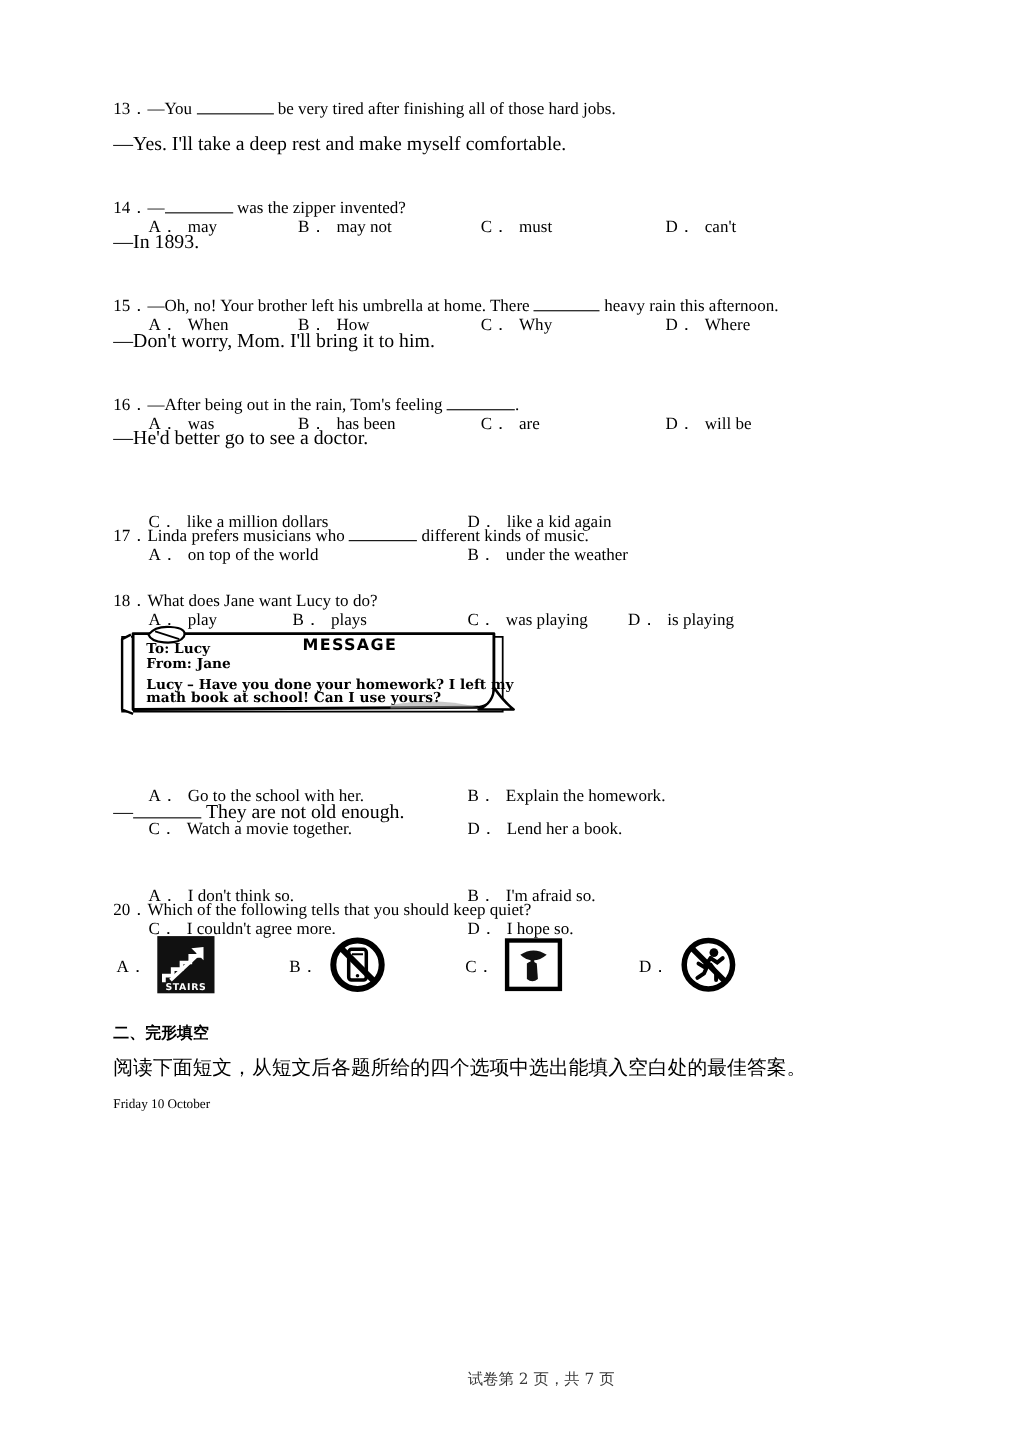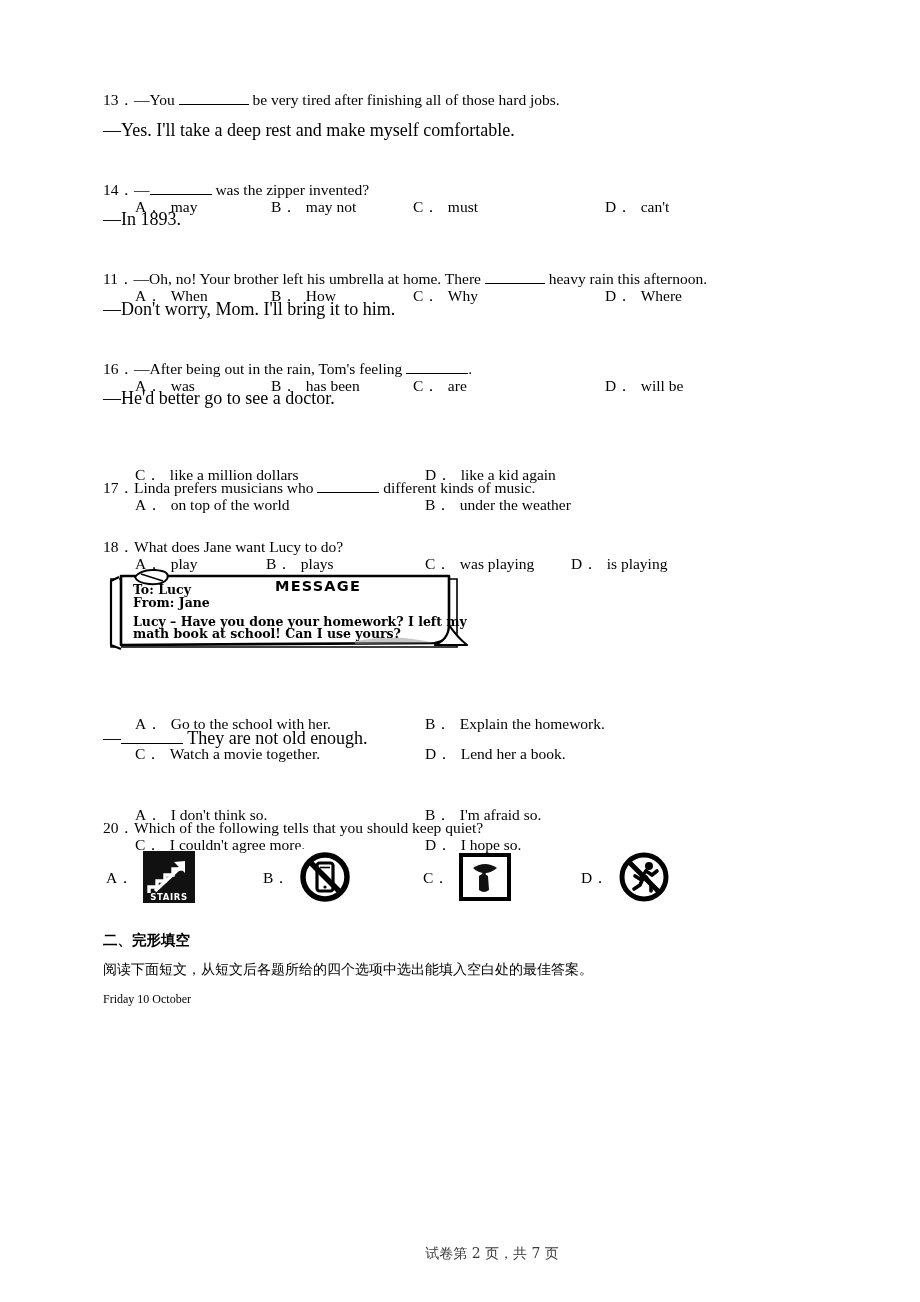--- a/index.html
+++ b/index.html
@@ -69,21 +69,21 @@
   }
   .opt .lab {
     display: inline-block;
   }
   .opt .txt {
     margin-left: 9px;
   }
   
   .c1 { left: 32px; }
   .c2 { left: 168px; }
-  .c3 { left: 310px; }
+  .c3 { left: 334px; }
   .c4 { left: 502px; }
   
   .n1 { left: 32px; }
   .n2 { left: 163px; }
   .n3 { left: 322px; }
   .n4 { left: 468px; }
   
   .h1 { left: 32px; }
   .h2 { left: 322px; }
 
@@ -119,21 +119,21 @@
   .cn-head {
     font-family: "DejaVu Sans", "Liberation Sans", sans-serif;
     font-weight: bold;
     font-size: 14.5px;
     line-height: 1.0;
     margin-top: 6px;
     margin-bottom: 15px;
   }
   .cn-body {
     font-family: "DejaVu Serif", "Liberation Serif", serif;
-    font-size: 14px;
+    font-size: 18px;
     line-height: 1.0;
     margin-bottom: 17px;
     white-space: nowrap;
   }
   .en-date {
     font-size: 12px;
     line-height: 1.0;
     margin-bottom: 10px;
   }
 
@@ -172,21 +172,21 @@
     </div>
     <div class="reply-line">—In 1893.</div>
     <div class="opts">
       <span class="opt c1"><span class="lab">A．</span><span class="txt">When</span></span>
       <span class="opt c2"><span class="lab">B．</span><span class="txt">How</span></span>
       <span class="opt c3"><span class="lab">C．</span><span class="txt">Why</span></span>
       <span class="opt c4"><span class="lab">D．</span><span class="txt">Where</span></span>
     </div>
 
     <div class="q-line">
-      <span class="q-num">11．</span><span>—Oh, no! Your brother left his umbrella at home. There </span><span class="blank bl-60"></span><span> heavy rain this afternoon.</span>
+      <span class="q-num">15．</span><span>—Oh, no! Your brother left his umbrella at home. There </span><span class="blank bl-60"></span><span> heavy rain this afternoon.</span>
     </div>
     <div class="reply-line">—Don't worry, Mom. I'll bring it to him.</div>
     <div class="opts">
       <span class="opt c1"><span class="lab">A．</span><span class="txt">was</span></span>
       <span class="opt c2"><span class="lab">B．</span><span class="txt">has been</span></span>
       <span class="opt c3"><span class="lab">C．</span><span class="txt">are</span></span>
       <span class="opt c4"><span class="lab">D．</span><span class="txt">will be</span></span>
     </div>
 
     <div class="q-line">

